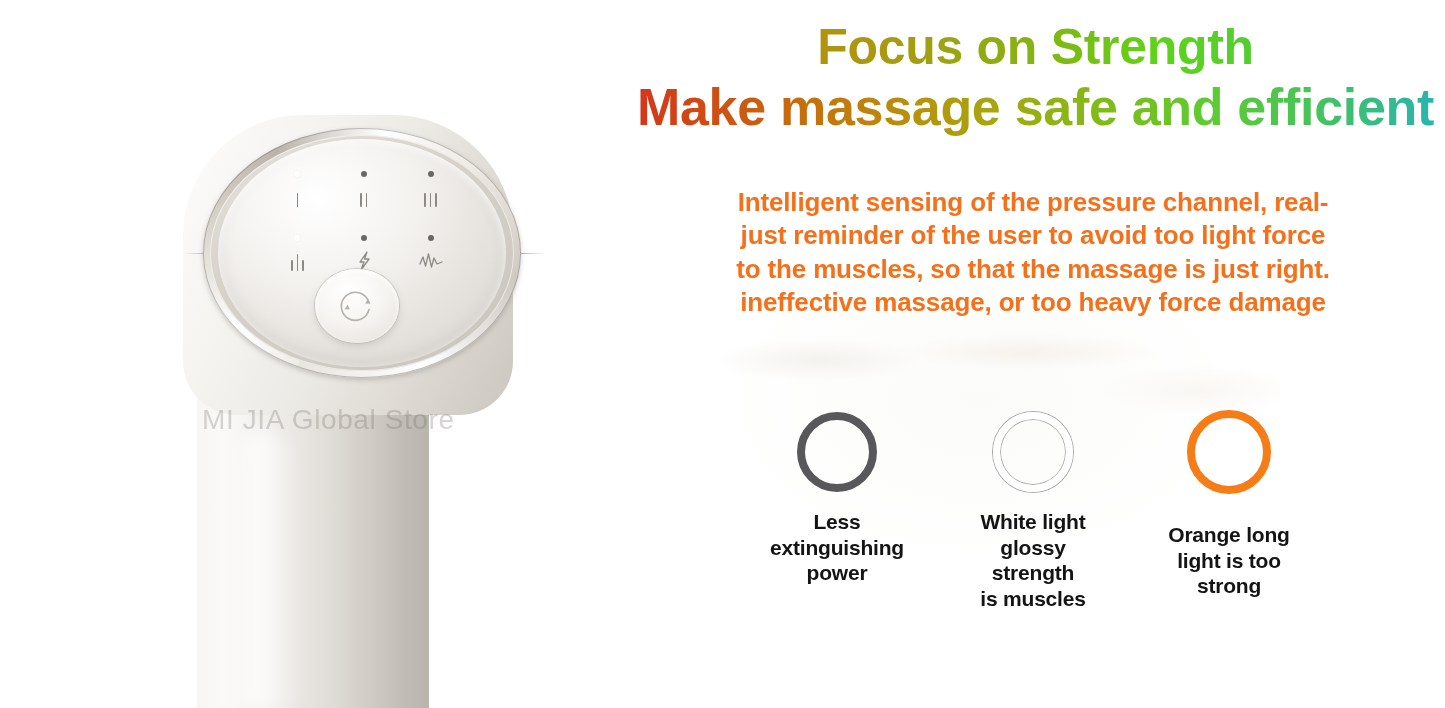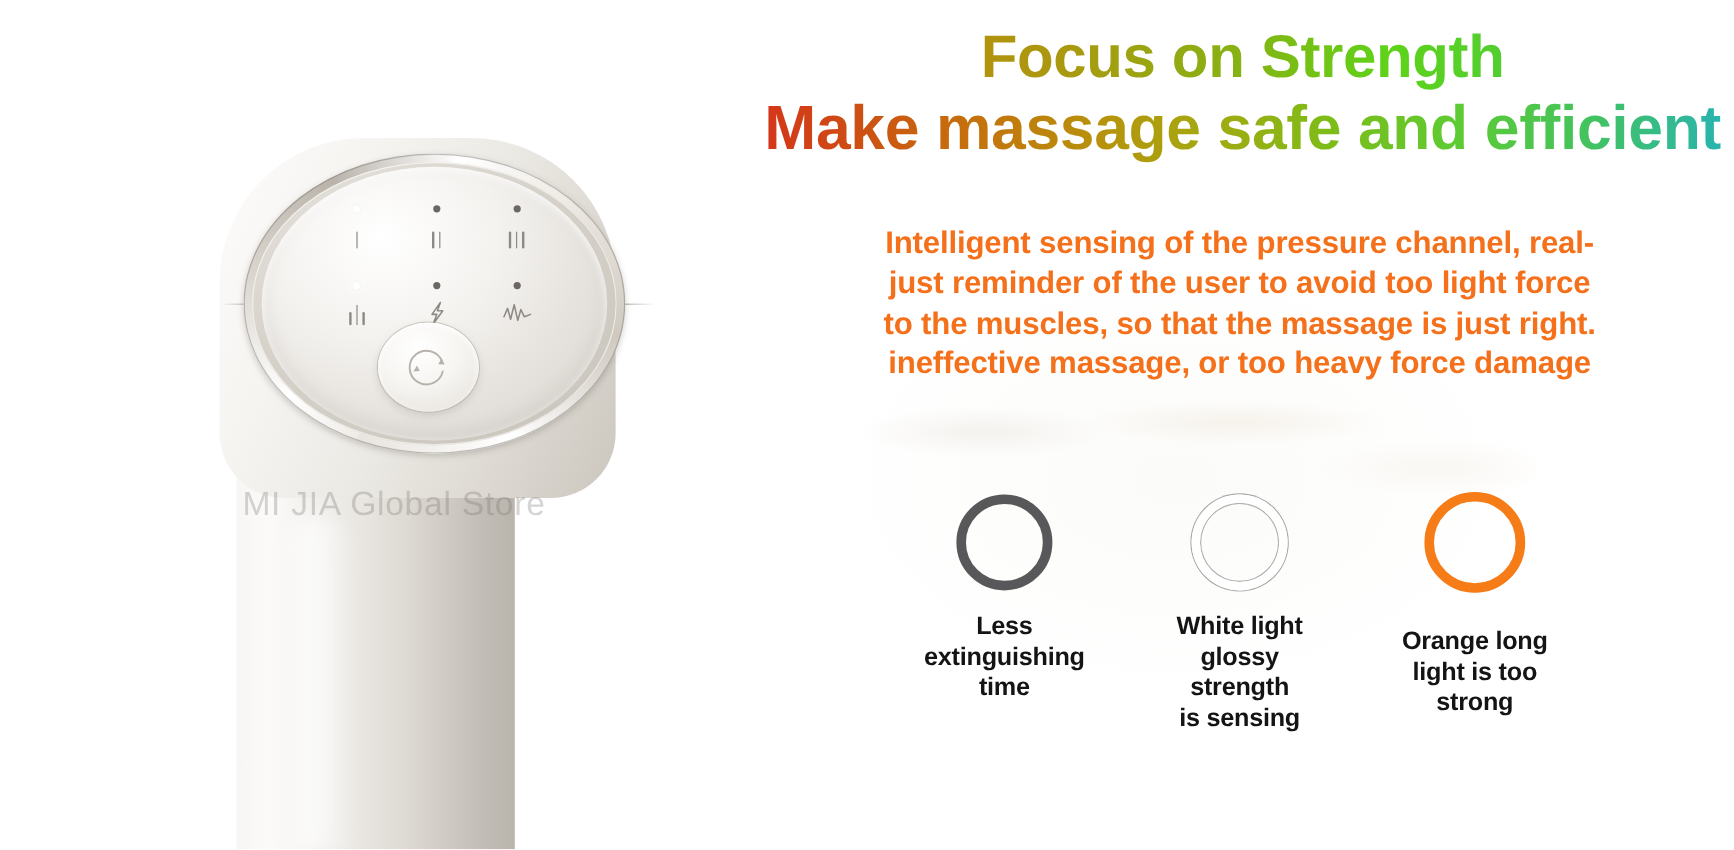--- a/index.html
+++ b/index.html
@@ -343,30 +343,30 @@
       <span class="bline">ineffective massage, or too heavy force damage</span>
     </div>
 
     <div class="rings-row">
 
       <div class="ring-item">
         <div class="ring gray"></div>
         <div class="ring-caption">
           <span>Less</span><br>
           <span>extinguishing</span><br>
-          <span>time</span>
+          <span>power</span>
         </div>
       </div>
 
       <div class="ring-item">
         <div class="ring white"></div>
         <div class="ring-caption">
           <span>White light</span><br>
           <span>glossy strength</span><br>
-          <span>is sensing</span>
+          <span>is muscles</span>
         </div>
       </div>
 
       <div class="ring-item offset-caption">
         <div class="ring orange"></div>
         <div class="ring-caption">
           <span>Orange long</span><br>
           <span>light is too</span><br>
           <span>strong</span>
         </div>

